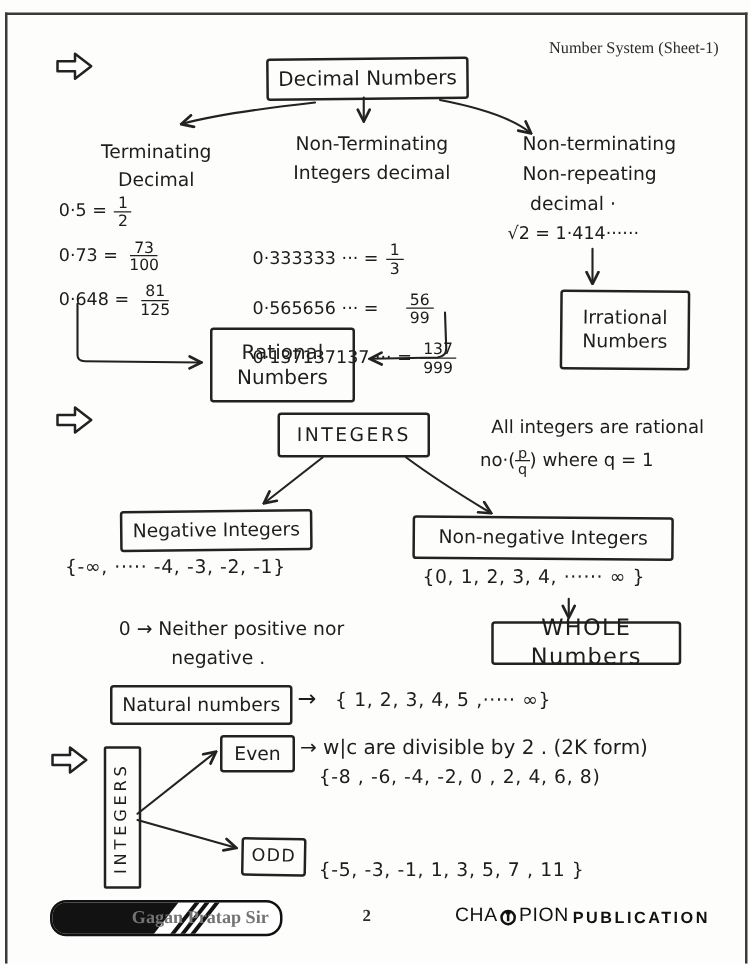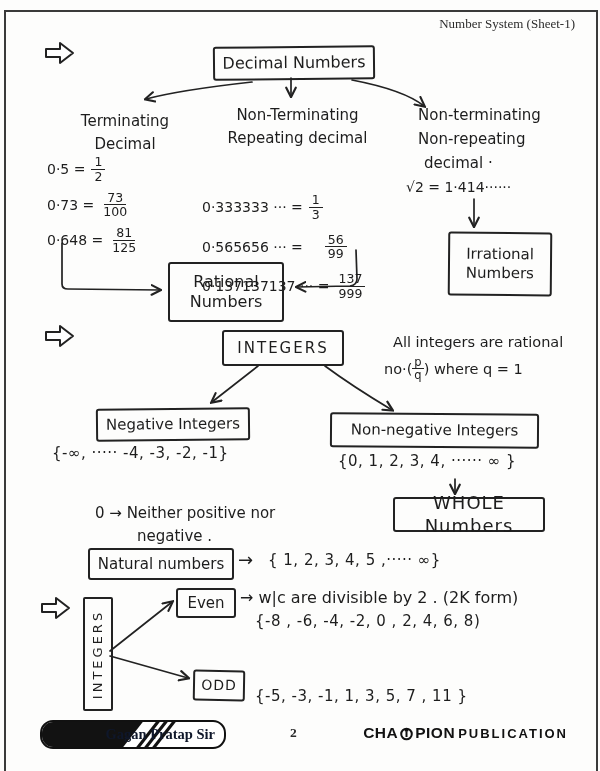--- a/index.html
+++ b/index.html
@@ -21,23 +21,23 @@
   .frac .den{display:block;padding:0 3px;}
   .settext{white-space:nowrap;font-size:15px;letter-spacing:.5px;}
   .vbox{border:2px solid #222;border-radius:2px;display:flex;align-items:center;justify-content:center;}
   .vbox span{transform:rotate(-90deg);white-space:nowrap;letter-spacing:3px;font-size:13px;}
   .logo-pill{border:2px solid #111;border-radius:13px;overflow:hidden;background:#fff;
         display:flex;align-items:center;justify-content:flex-end;}
   .logo-black{position:absolute;left:-14px;top:-2px;bottom:-2px;width:105px;background:#121212;
         transform:skewX(-38deg);}
   .stripe{position:absolute;top:-2px;bottom:-2px;width:4px;background:#121212;transform:skewX(-38deg);}
   .logo-text{position:relative;font-family:"Liberation Serif",serif;font-weight:bold;
-        font-size:14.5px;color:#0f172a;padding-right:9px;}
+        font-size:14.5px;color:#737373;padding-right:9px;}
   .brand{display:flex;align-items:center;color:#111;}
-  .brand .big{font-family:"Liberation Sans",sans-serif;font-weight:700;font-size:15.5px;letter-spacing:.5px;text-align:center;}
+  .brand .big{font-family:"Liberation Sans",sans-serif;font-weight:400;font-size:15.5px;letter-spacing:.5px;text-align:center;}
   .brand .small{font-family:"Liberation Sans",sans-serif;font-weight:700;font-size:13px;
         letter-spacing:2px;margin-left:3px;}
   .notefrac{display:inline-flex;flex-direction:column;align-items:center;font-size:11.5px;
         line-height:1.05;vertical-align:middle;}
   .notefrac .num{border-bottom:1.4px solid #222;padding:0 2px;}
 </style>
 </head>
 <body>
 
 <div class="page">
@@ -57,21 +57,21 @@
       <path d="M62,243 L62,284 Q62,289 68,289 L160,290"></path>
       <path d="M356,250 L357,279 Q357,285 350,286 L297,287"></path>
       <path d="M258,366 L212,402"></path>
       <path d="M325,366 Q352,386 392,410"></path>
       <path d="M455,479 L455,493"></path>
       <path d="M110,651 L172,602"></path>
       <path d="M110,656 L188,678"></path>
     </g>
   </svg>
 
-  <div class="abs print" style="right:25px;top:16px;font-size:13px;">Number System (Sheet-1)</div>
+  <div class="abs print" style="right:25px;top:30px;font-size:13px;">Number System (Sheet-1)</div>
 
   <svg class="abs" style="left:44px;top:40px;" width="32" height="26">
     <polygon points="2,9 16,9 16,3 29,13 16,23 16,17 2,17" fill="#fff" stroke="#222" stroke-width="2" stroke-linejoin="round"></polygon>
   </svg>
   <svg class="abs" style="left:44px;top:323px;" width="32" height="26">
     <polygon points="2,9 16,9 16,3 29,13 16,23 16,17 2,17" fill="#fff" stroke="#222" stroke-width="2" stroke-linejoin="round"></polygon>
   </svg>
   <svg class="abs" style="left:40px;top:595px;" width="32" height="26">
     <polygon points="2,9 16,9 16,3 29,13 16,23 16,17 2,17" fill="#fff" stroke="#222" stroke-width="2" stroke-linejoin="round"></polygon>
   </svg>
@@ -103,21 +103,21 @@
       <span>0·648 =</span>
       <span class="frac">
           <span class="num">81</span>
           <span class="den">125</span>
         </span>
     </div>
   </div>
 
   <div class="abs hw" style="left:205px;top:104px;width:185px;text-align:center;font-size:15px;line-height:1.5;">
     <div>Non-Terminating</div>
-    <div>Repeating decimal</div>
+    <div>Integers decimal</div>
   </div>
   <div class="abs hw" style="left:202px;top:153px;margin-top:40px;">
     <div class="eq" style="margin-bottom:11px;">
       <span>0·333333 ··· =</span>
       <span class="frac">
           <span class="num">1</span>
           <span class="den">3</span>
         </span>
     </div>
     <div class="eq" style="margin-bottom:11px;gap:16px;">
@@ -173,21 +173,21 @@
 
   <div class="abs hbox hw" style="left:330px;top:413px;width:205px;height:31px;font-size:15px;transform:rotate(0.4deg);">
     <span class="ln">Non-negative Integers</span>
   </div>
   <div class="abs hw settext" style="left:338px;top:452px;">{0, 1, 2, 3, 4, ······ ∞ }</div>
 
   <div class="abs hbox hw" style="left:393px;top:497px;width:148px;height:31px;font-size:18px;letter-spacing:1px;">
     <span class="ln">WHOLE Numbers</span>
   </div>
 
-  <div class="abs hw" style="left:95px;top:492px;font-size:15px;line-height:1.5;margin-top:10px;">
+  <div class="abs hw" style="left:95px;top:492px;font-size:15px;line-height:1.5;">
     <div>0 → Neither positive nor</div>
     <div style="padding-left:42px;">negative .</div>
   </div>
 
   <div class="abs hbox hw" style="left:88px;top:548px;width:142px;height:28px;font-size:15px;">
     <span class="ln">Natural numbers</span>
   </div>
   <div class="abs hw" style="left:238px;top:549px;font-size:18px;">→</div>
   <div class="abs hw settext" style="left:268px;top:551px;">{ 1, 2, 3, 4, 5 ,····· ∞}</div>
 

